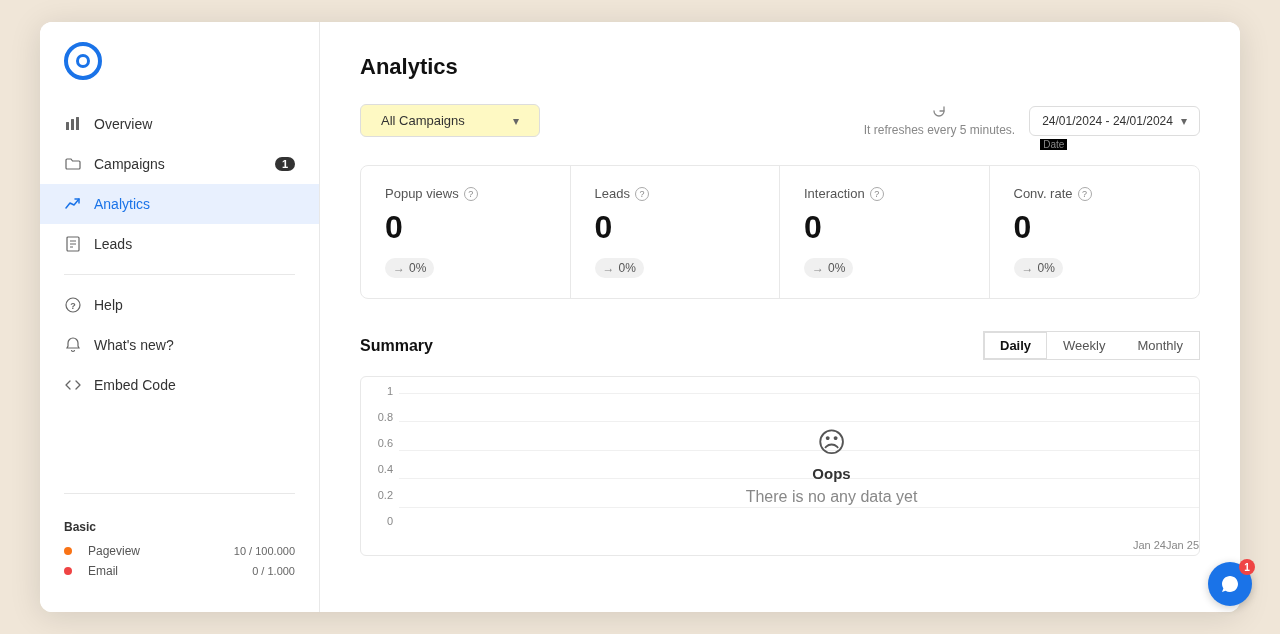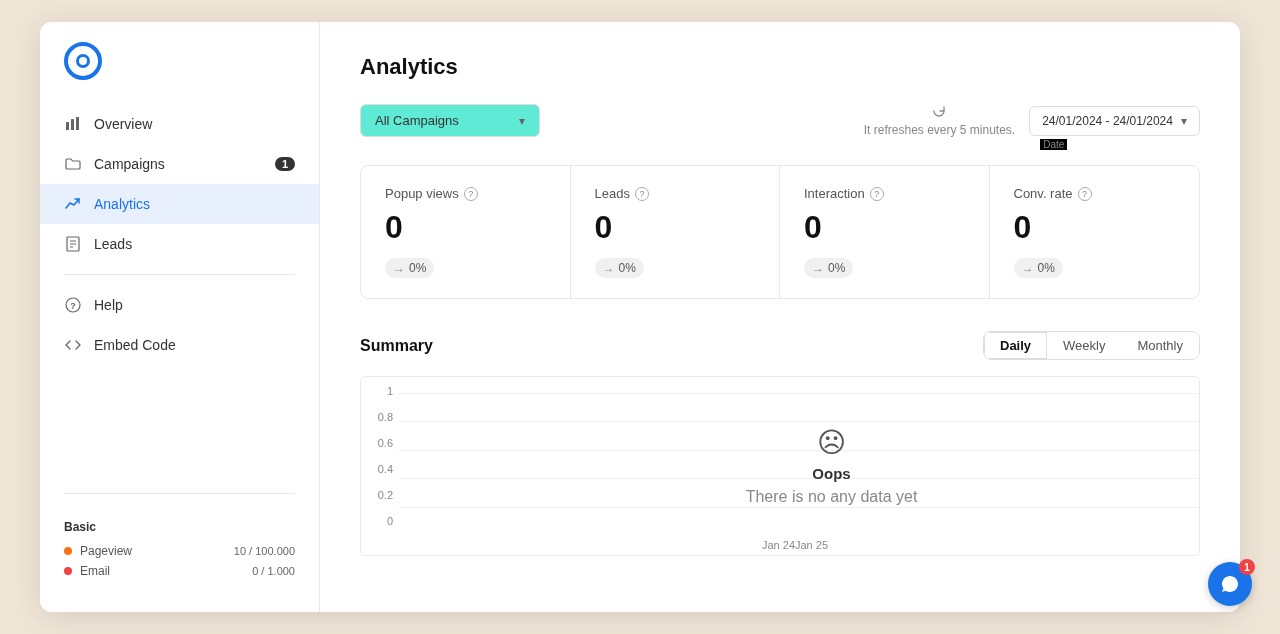--- a/index.html
+++ b/index.html
@@ -94,21 +94,21 @@
     }
     .basic-title {
       font-size: 12px;
       font-weight: 700;
       color: #333;
       margin-bottom: 10px;
     }
     .usage-row {
       display: flex;
       align-items: center;
-      gap: 8px;
+      gap: 16px;
       margin-bottom: 6px;
       font-size: 12px;
       color: #555;
     }
     .usage-dot {
       width: 8px;
       height: 8px;
       border-radius: 50%;
       background: #ccc;
       flex-shrink: 0;
@@ -148,24 +148,24 @@
       align-items: center;
       justify-content: space-between;
       margin-bottom: 28px;
     }
     .campaign-select {
       display: flex;
       align-items: center;
       gap: 20px;
       border: 1px solid #ddd;
       border-radius: 6px;
-      padding: 8px 14px;
+      padding: 8px 20px;
       font-size: 13px;
       cursor: pointer;
-      background: #5eead4;
+      background: #fef9c3;
       color: #333;
       min-width: 180px;
     }
     .select-arrow {
       margin-left: auto;
       font-size: 12px;
       color: #666;
     }
     .toolbar-right {
       display: flex;
@@ -270,21 +270,21 @@
       margin-bottom: 16px;
     }
     .summary-title {
       font-size: 16px;
       font-weight: 700;
       color: #111;
     }
     .period-tabs {
       display: flex;
       border: 1px solid #ddd;
-      border-radius: 8px;
+      border-radius: 0;
       overflow: hidden;
       justify-content: flex-end;
     }
     .period-tab {
       padding: 6px 16px;
       font-size: 13px;
       cursor: pointer;
       color: #555;
       background: #fff;
       border: none;
@@ -335,21 +335,21 @@
       height: 1px;
       background: #f0f0f0;
     }
     .chart-x-labels {
       position: absolute;
       bottom: 0;
       left: 30px;
       right: 0;
       height: 20px;
       display: flex;
-      justify-content: center;
+      justify-content: flex-end;
     }
     .x-label {
       font-size: 11px;
       color: #888;
       align-self: center;
     }
     
     .empty-state {
       position: absolute;
       top: 50%;
@@ -471,20 +471,29 @@
       <div class="nav-item">
         <span class="nav-icon">
           <svg width="16" height="16" viewBox="0 0 16 16" fill="none">
             <circle cx="8" cy="8" r="7" stroke="#666" stroke-width="1.2"></circle>
             <text x="8" y="12" text-anchor="middle" font-size="9" fill="#666" font-weight="bold">?</text>
           </svg>
         </span>
         <span>Help</span>
       </div>
 
+      <div class="nav-item">
+        <span class="nav-icon">
+          <svg width="16" height="16" viewBox="0 0 16 16" fill="none">
+            <path d="M8 1a5 5 0 00-5 5v3l-1 2h12l-1-2V6a5 5 0 00-5-5z" stroke="#666" stroke-width="1.2" fill="none"></path>
+            <path d="M6.5 13a1.5 1.5 0 003 0" stroke="#666" stroke-width="1.2" fill="none"></path>
+          </svg>
+        </span>
+        <span>What's new?</span>
+      </div>
 
       <div class="nav-item">
         <span class="nav-icon">
           <svg width="16" height="16" viewBox="0 0 16 16" fill="none">
             <polyline points="5,4 1,8 5,12" stroke="#666" stroke-width="1.3" fill="none" stroke-linecap="round" stroke-linejoin="round"></polyline>
             <polyline points="11,4 15,8 11,12" stroke="#666" stroke-width="1.3" fill="none" stroke-linecap="round" stroke-linejoin="round"></polyline>
           </svg>
         </span>
         <span>Embed Code</span>
       </div>

